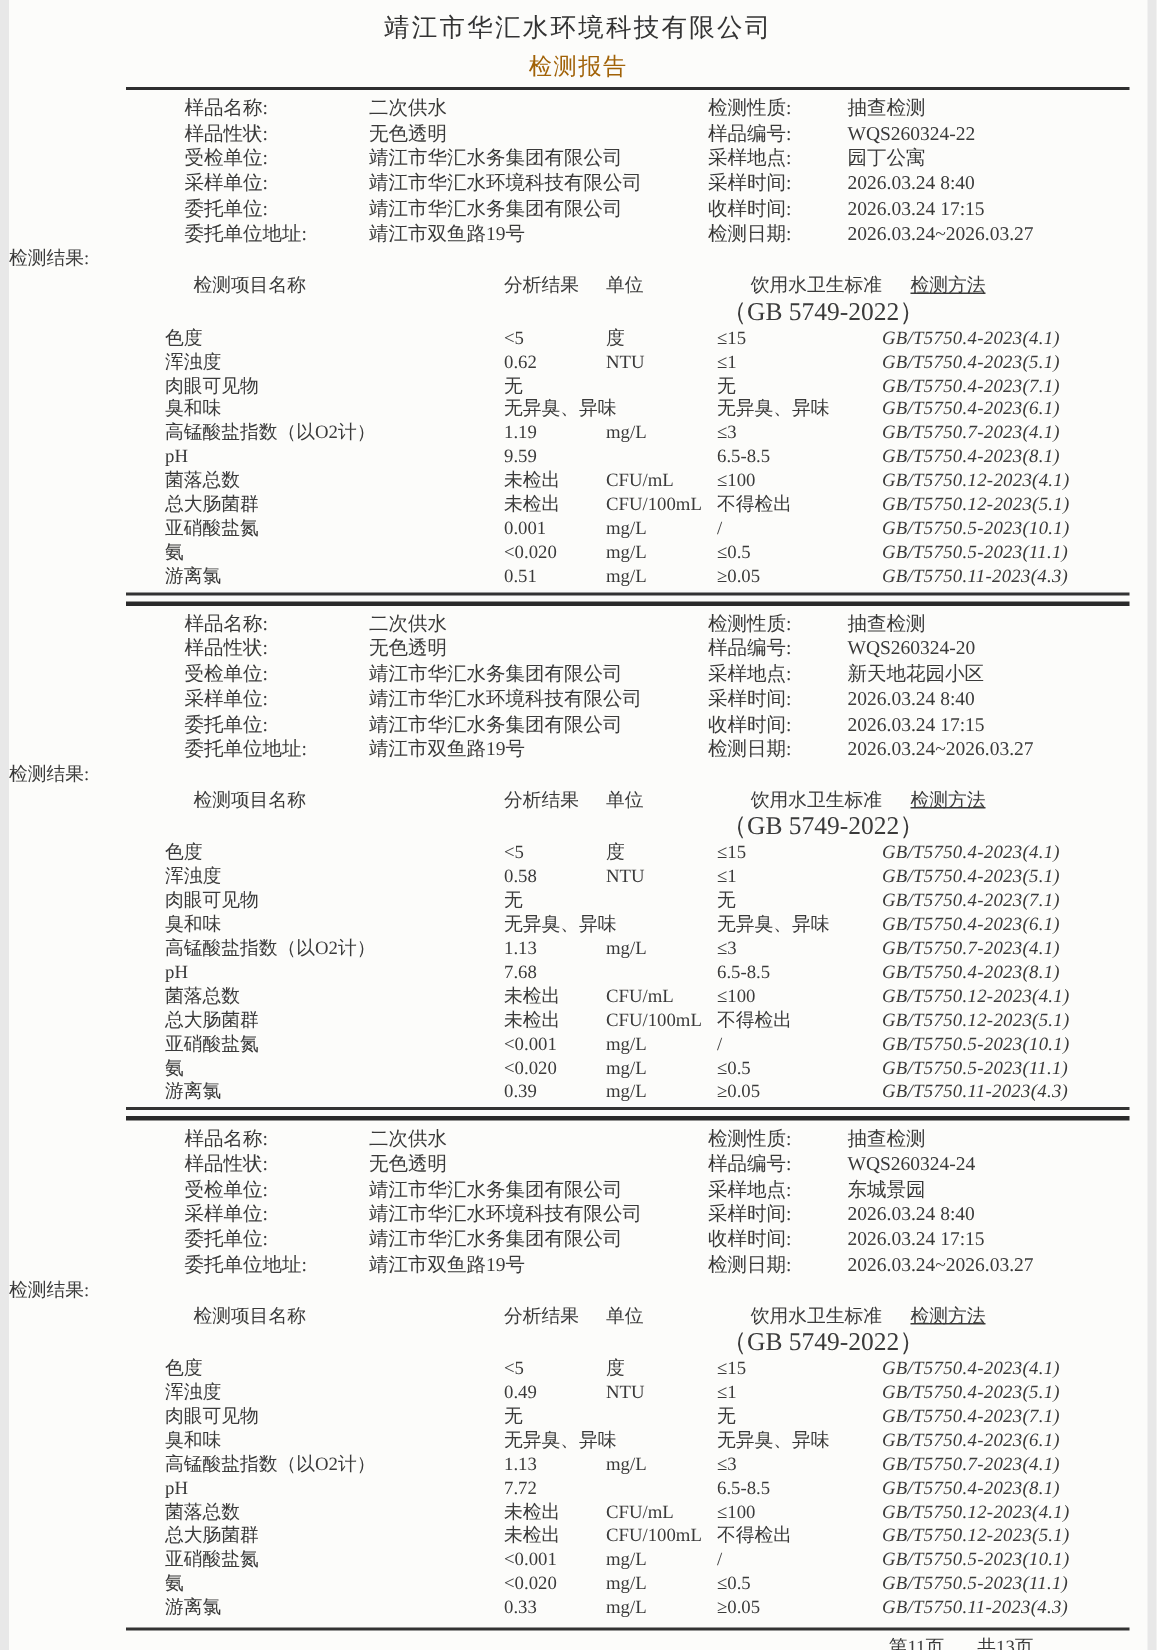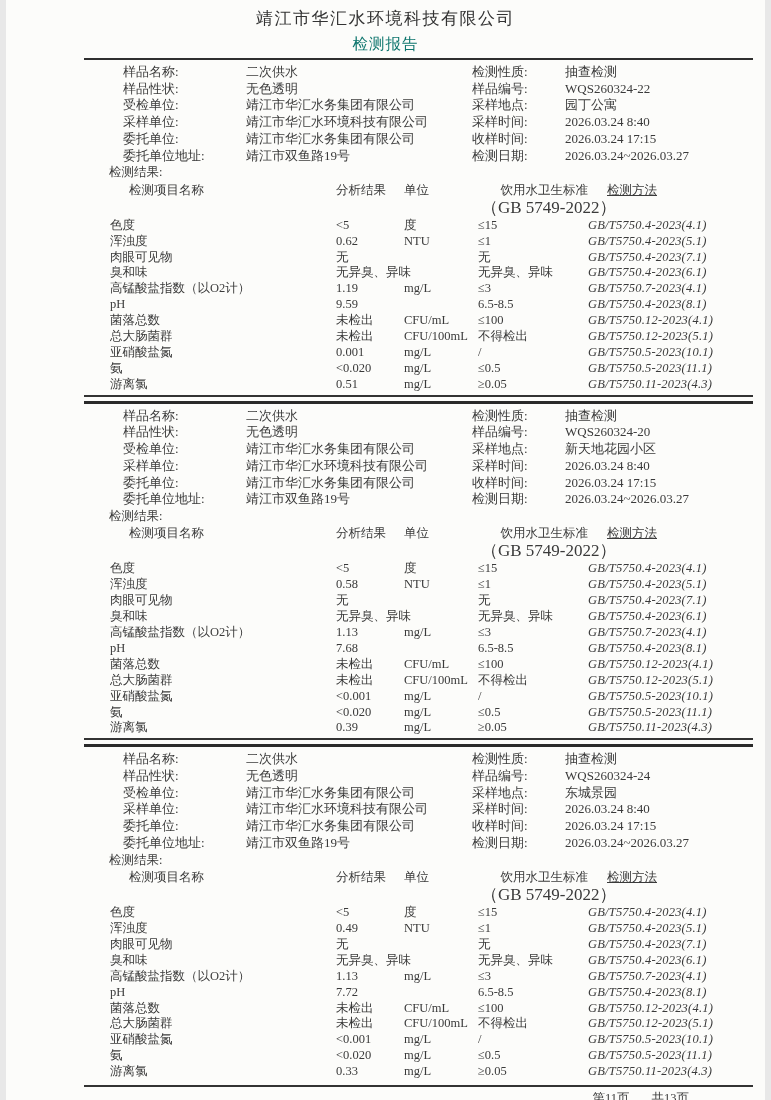--- a/index.html
+++ b/index.html
@@ -11,31 +11,31 @@
     position:relative;
     width:759px; height:1100px;
     margin:0 auto;
     background:#fcfcfa;
     color:#3a3a3a;
     box-sizing:border-box;
     padding-top:7px;
     overflow:hidden;
   }
   .title1 { text-align:center; font-size:17px; letter-spacing:1.5px; color:#333; }
-  .title2 { text-align:center; font-size:15.5px; letter-spacing:1px; margin-top:4px; color:#0f766e; }
+  .title2 { text-align:center; font-size:15.5px; letter-spacing:1px; margin-top:4px; color:#a16207; }
   .rule-top { margin-left:78px; width:669px; border-top:2.5px solid #2f2f2f; margin-top:3px; }
 
   .info { margin-left:117px; margin-right:24px; padding-top:4px; font-size:13px; }
   .irow { display:flex; line-height:16.7px; white-space:nowrap; }
   .il { width:123px; }
   .iv { width:226px; }
   .rl { width:93px; }
   .rv { flex:1; }
 
-  .res-heading { margin-left:103px; font-size:12.5px; line-height:17.5px; }
+  .res-heading { font-size:12.5px; line-height:17.5px; }
 
   .rtable { margin-left:104px; margin-right:24px; font-size:12.5px; }
   .thead, .trow {
     display:grid;
     grid-template-columns:226px 68px 74px 110px 1fr;
     white-space:nowrap;
   }
   .thead { line-height:17px; }
   .thead .h-item { padding-left:19px; }
   .thead .h-std { padding-left:3px;text-align:right; }

